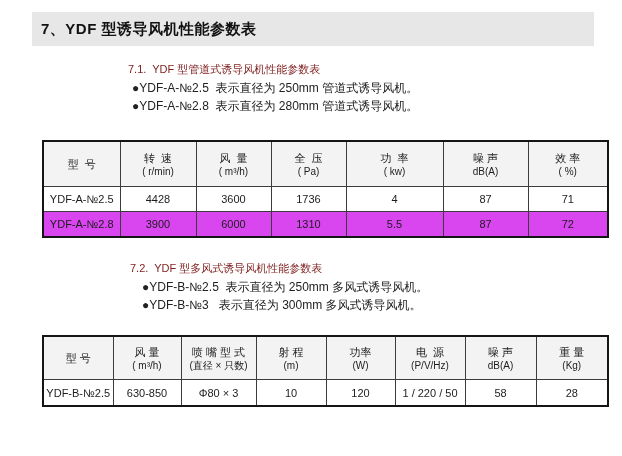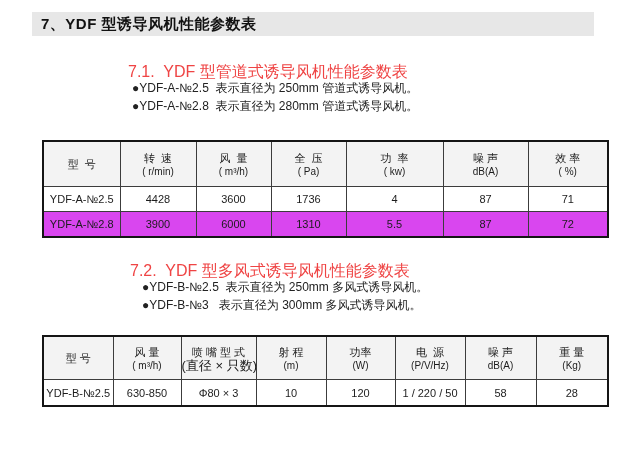--- a/index.html
+++ b/index.html
@@ -9,31 +9,31 @@
     font-family:"Liberation Sans","DejaVu Sans",sans-serif;
     color:#1c1c1c;
     position:relative;
     overflow:hidden;
   }
   .abs{position:absolute;}
   .pre{white-space:pre;}
 
   
   .title-bar{
-    left:32px;top:12px;width:562px;height:24px;
+    left:32px;top:12px;width:562px;height:34px;
     background:#e7e7e7;
     display:flex;align-items:center;
   }
   .title-bar .t{
     font-size:15px;font-weight:bold;color:#111;
     padding-left:9px;letter-spacing:0.5px;
   }
 
   
-  .sec-heading{font-size:16px;color:#ef4444;}
+  .sec-heading{font-size:11px;color:#7f1d1d;}
   .bullet-line{font-size:12px;color:#222;}
 
   
   table{
     border-collapse:collapse;
     table-layout:fixed;
     border:2px solid #151515;
     background:#fff;
     margin-left:12px;
   }
@@ -48,21 +48,21 @@
     overflow:hidden;
   }
   th{background:#f3f3f3;}
   .hl1{display:block;font-size:11px;line-height:14px;white-space:pre;}
   .hl2{display:block;font-size:10px;line-height:13px;white-space:pre;}
   #table1 th{height:44px;}
   #table1 td{height:24px;}
   #table2 th{height:42px;}
   #table2 td{height:25px;}
   #table1 tr.shaded td{background:#d946ef;text-align:center;}
-  #table2 th:nth-child(3) .hl2{font-size:13px;}
+  #table2 th:nth-child(3) .hl2{font-size:10px;}
 </style>
 </head>
 <body>
 
 <div class="abs title-bar">
   <span class="t pre">7、YDF 型诱导风机性能参数表</span>
 </div>
 
 <div class="abs sec-heading pre" style="left:128px;top:62px;">7.1.  YDF 型管道式诱导风机性能参数表</div>
 <div class="abs bullet-line pre" style="left:132px;top:80px;">●YDF-A-№2.5  表示直径为 250mm 管道式诱导风机。</div>

